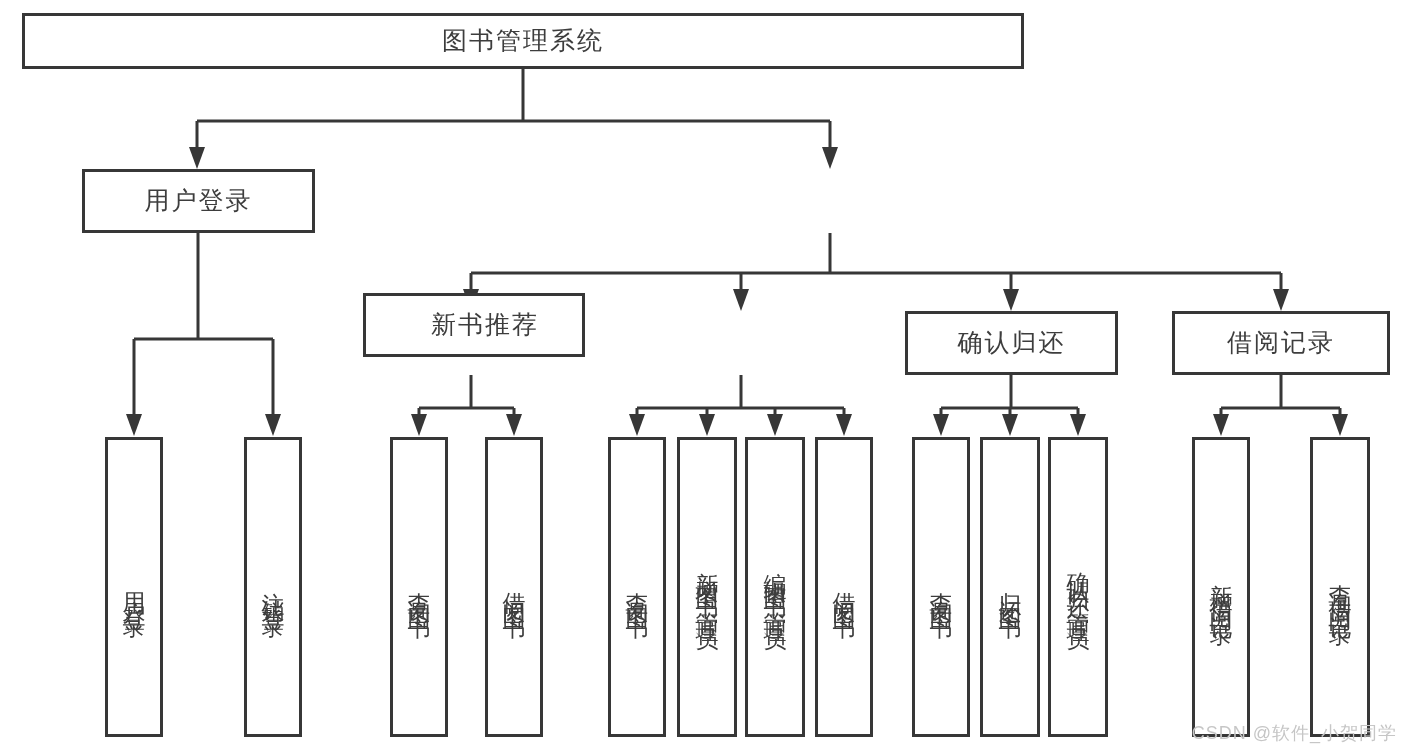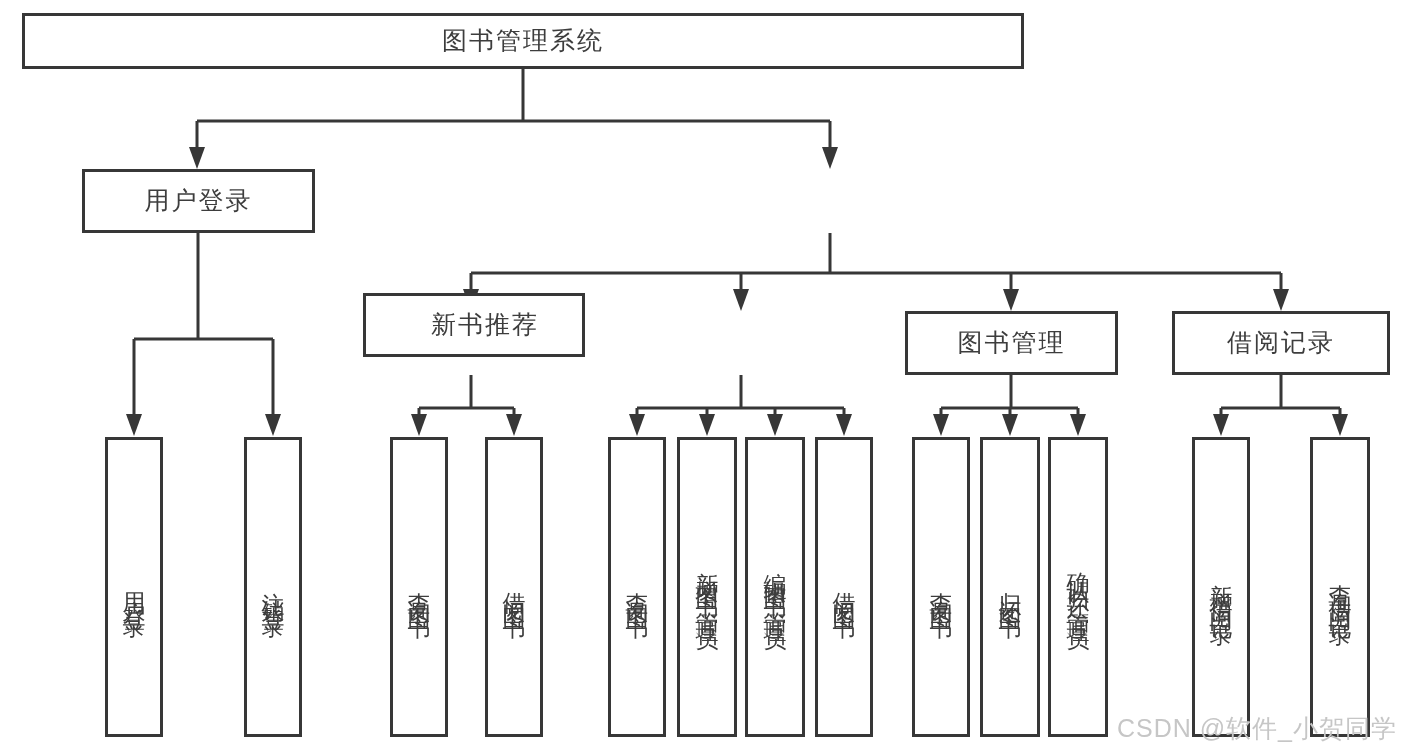--- a/index.html
+++ b/index.html
@@ -48,21 +48,21 @@
     font-size: 23px;
     letter-spacing: 8px;
     line-height: 1;
     padding-top: 6px;
   }
 
   .watermark {
     position: absolute;
     right: 8px;
     bottom: 2px;
-    font-size: 25px;
+    font-size: 18px;
     letter-spacing: 1px;
     color: var(--color-watermark);
     white-space: nowrap;
   }
 </style>
 </head>
 <body>
 
 <div class="canvas">
 
@@ -116,21 +116,21 @@
   </svg>
 
   <div class="node" style="left:22px; top:13px; width:1002px; height:56px;">图书管理系统</div>
 
   <div class="node" style="left:82px; top:169px; width:233px; height:64px;">用户登录</div>
 
 
   <div class="node" style="left:363px; top:293px; width:222px; height:64px;padding-left:22px;">新书推荐</div>
 
 
-  <div class="node" style="left:905px; top:311px; width:213px; height:64px;">图书管理</div>
+  <div class="node" style="left:905px; top:311px; width:213px; height:64px;">确认归还</div>
 
   <div class="node" style="left:1172px; top:311px; width:218px; height:64px;">借阅记录</div>
 
   <div class="node leaf" style="left:105px; top:437px; width:58px; height:300px;">用户登录</div>
 
   <div class="node leaf" style="left:244px; top:437px; width:58px; height:300px;">注销登录</div>
 
   <div class="node leaf" style="left:390px; top:437px; width:58px; height:300px;">查询图书</div>
 
   <div class="node leaf" style="left:485px; top:437px; width:58px; height:300px;">借阅图书</div>

